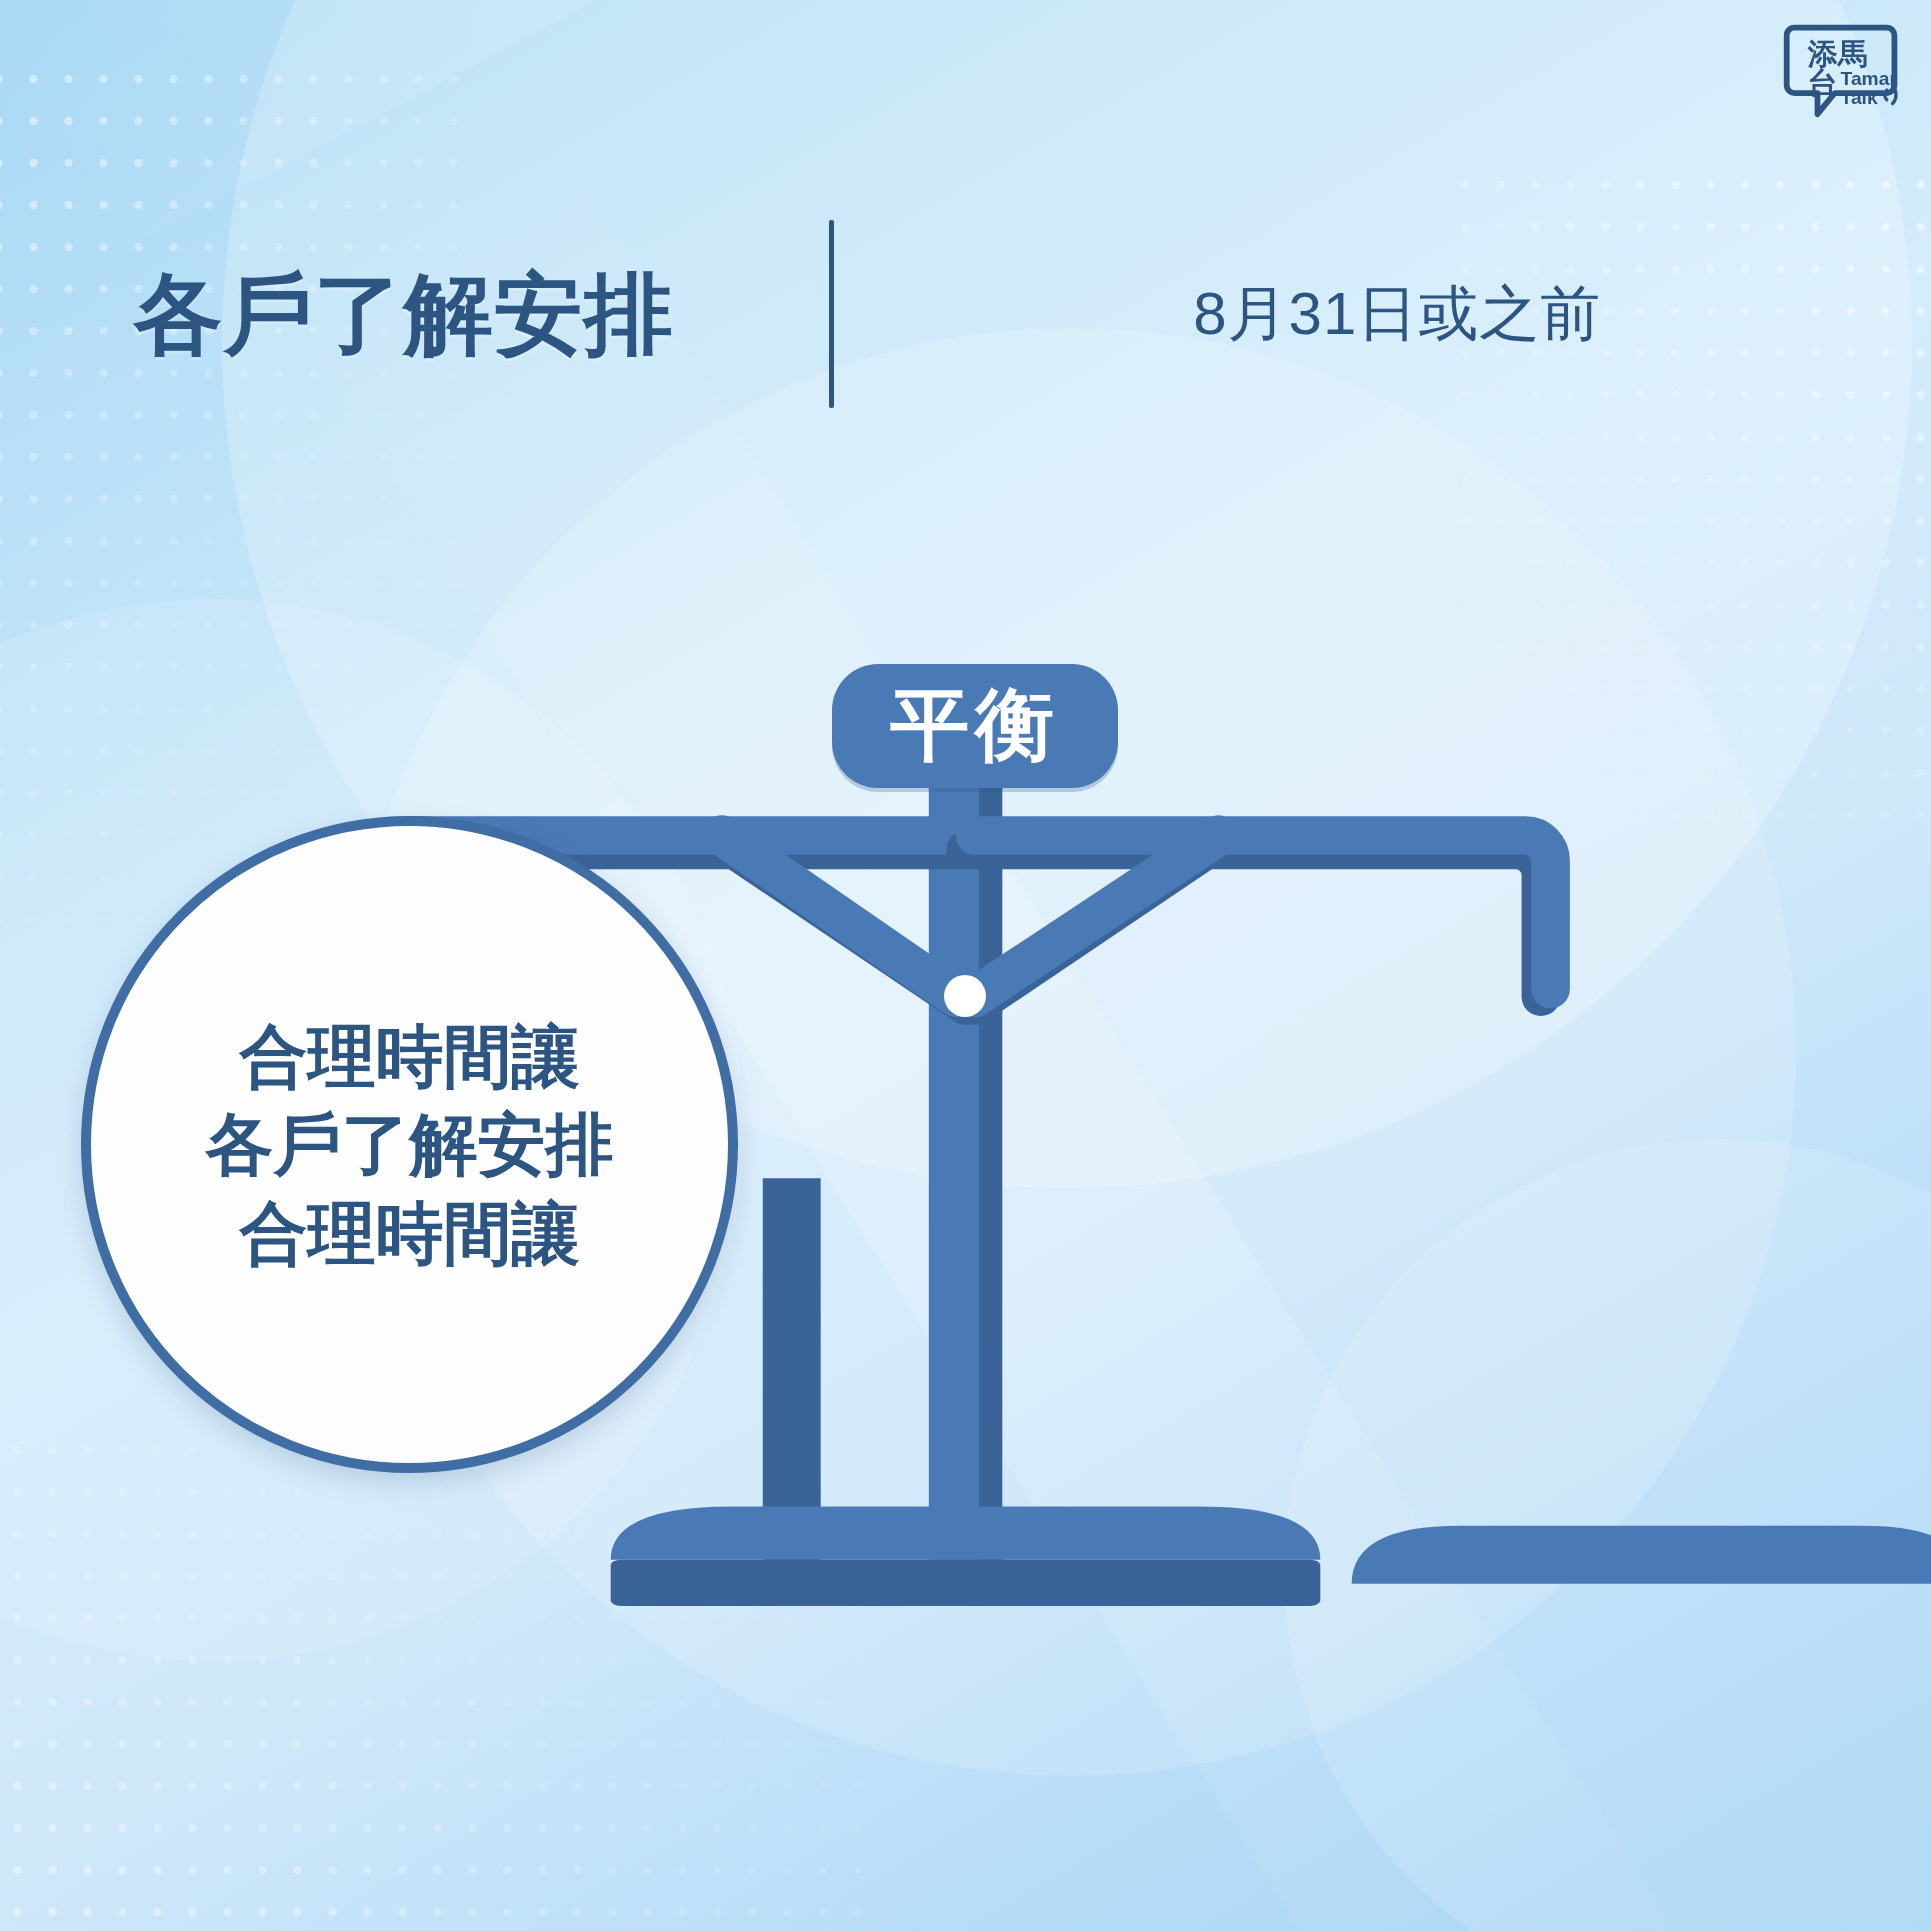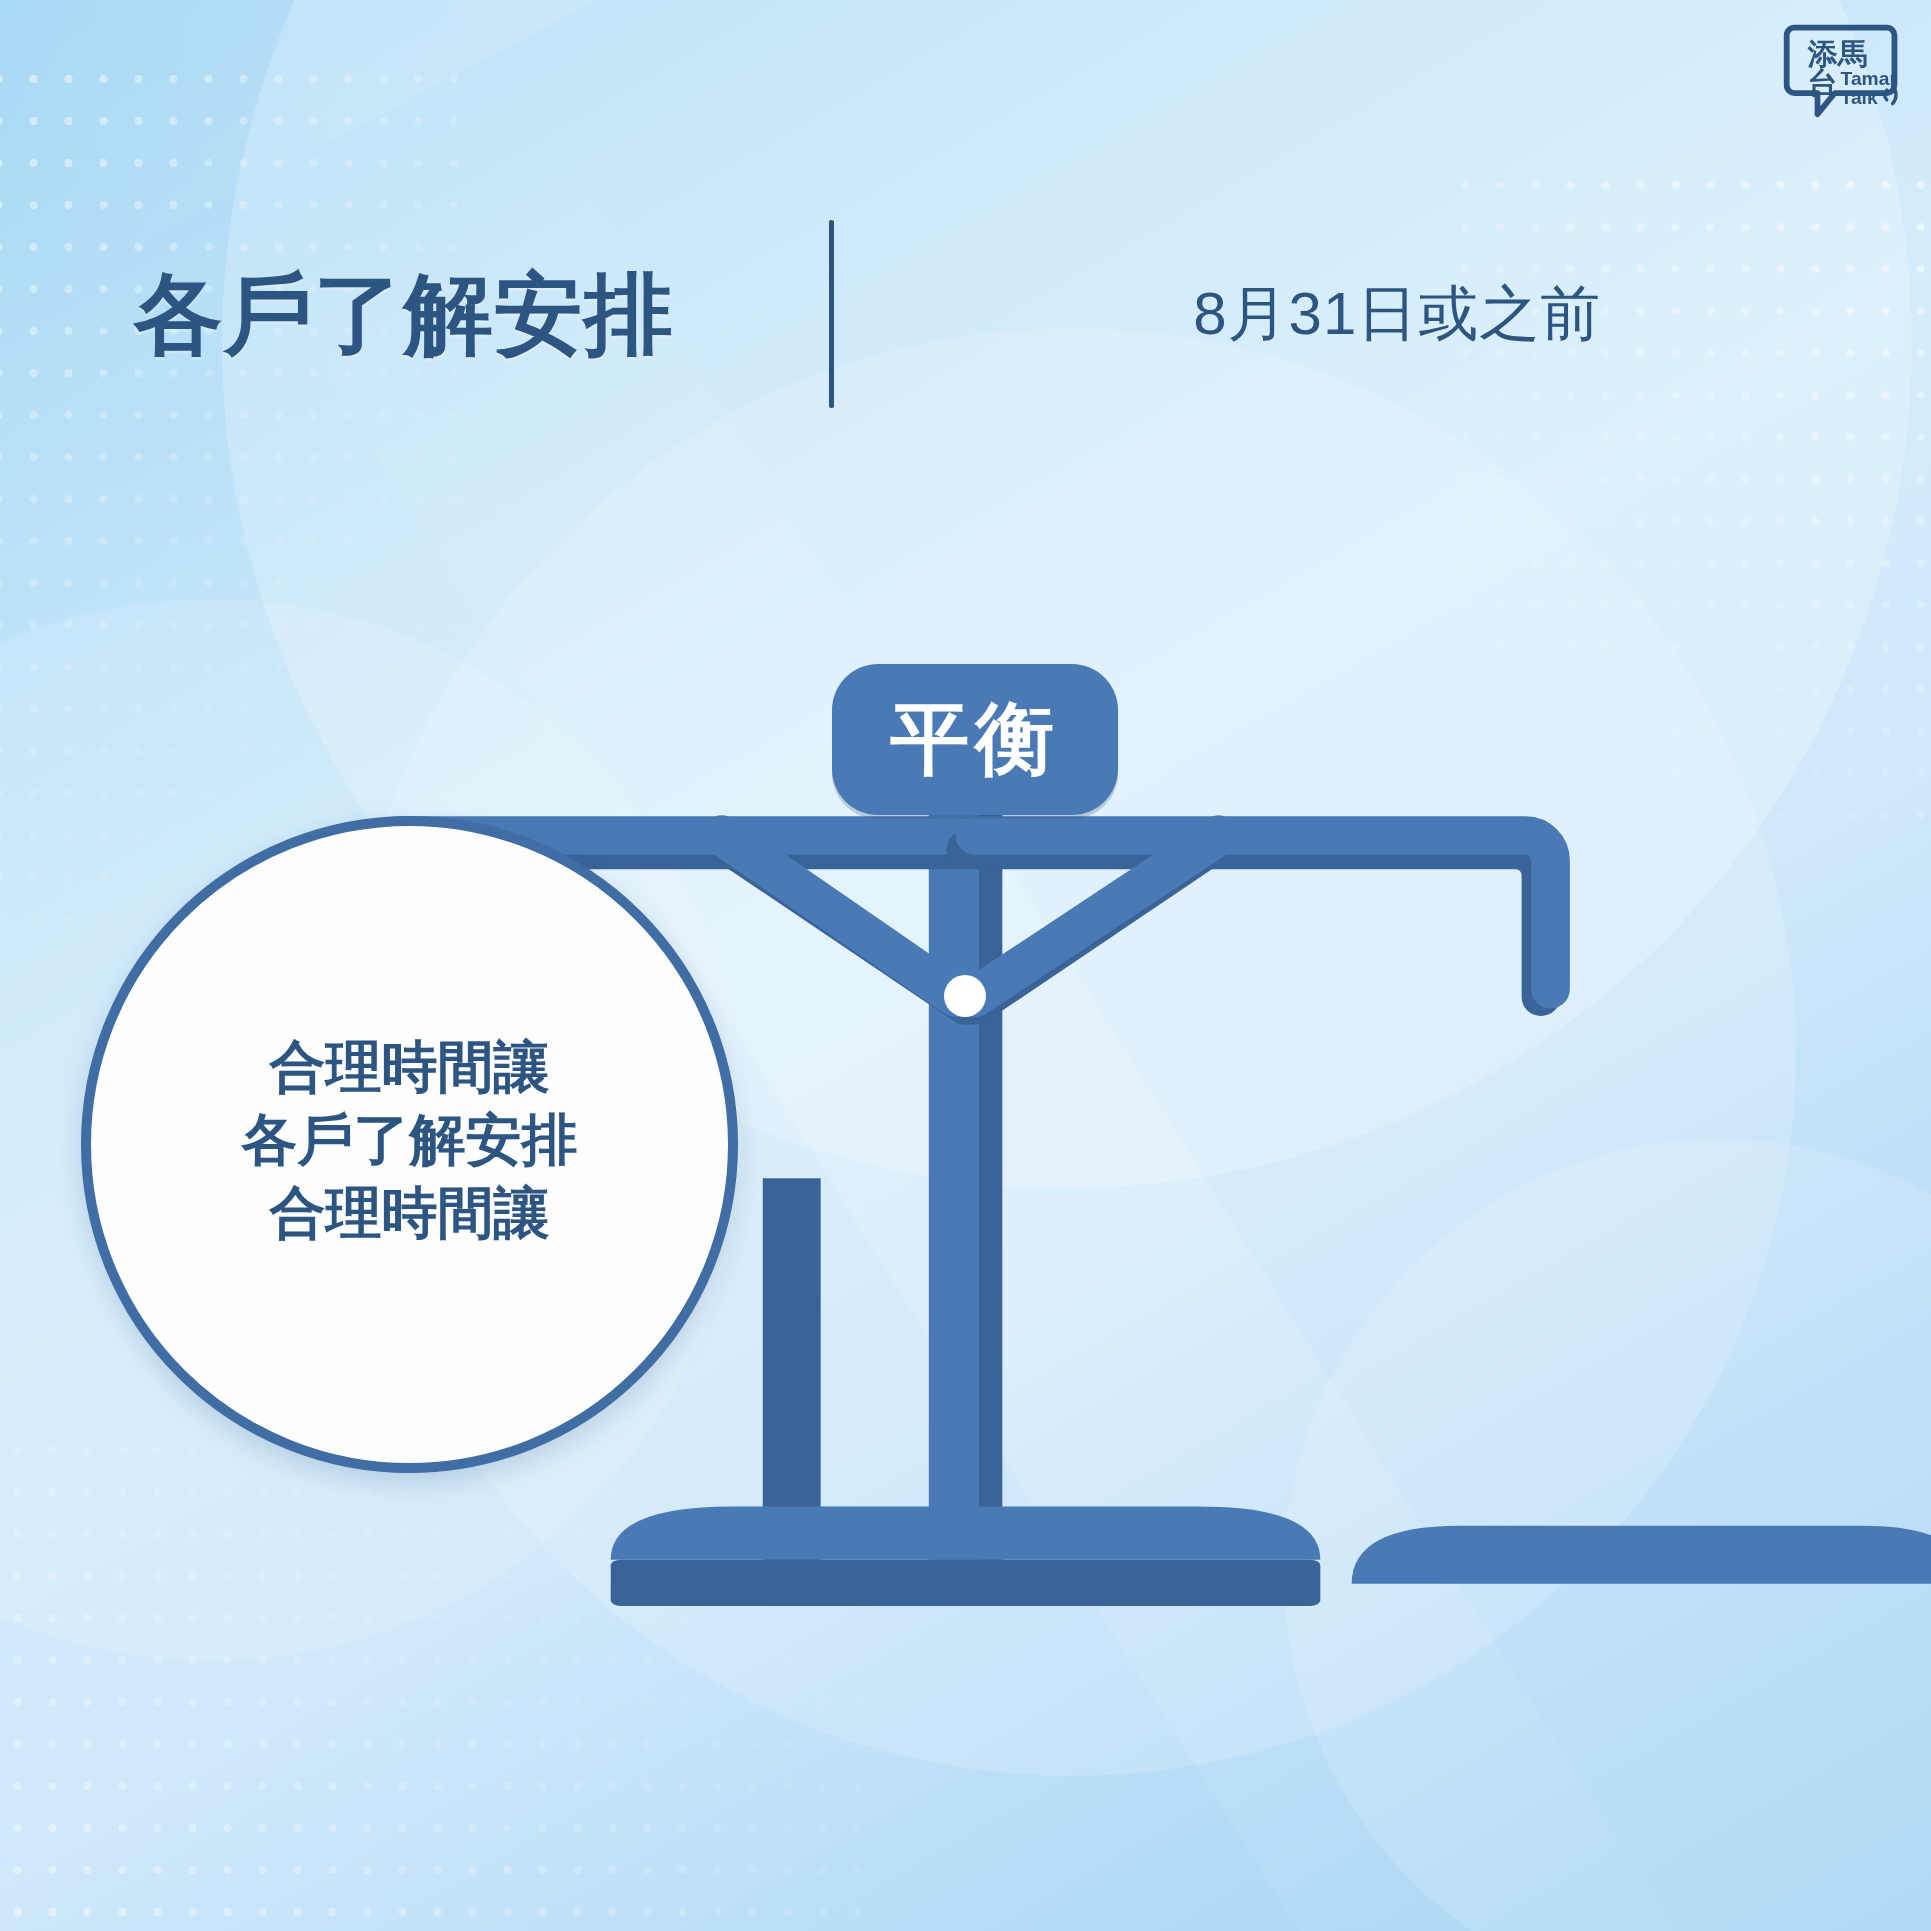--- a/index.html
+++ b/index.html
@@ -118,21 +118,21 @@
     text-align: center;
   }
 
   
   .scale { position: absolute; left: 0; top: 599px; width: 1931px; height: 1062px; }
 
   
   .balance-badge {
     position: absolute;
     left: 832px; top: 664px;
-    width: 286px; height: 151px;
+    width: 286px; height: 124px;
     background: #4a7ab5;
     border-radius: 46px;
     display: flex;
     align-items: center;
     justify-content: center;
     color: #ffffff;
     font-size: 79px;
     font-weight: 900;
     letter-spacing: 5.8px;
     box-shadow: 0 3.9px 0 rgba(45,85,129,0.25);
@@ -155,21 +155,21 @@
   .pan-right { left: 1201px; top: 809px; width: 649px; height: 649px; }
 
   .pan-text {
     color: #2d5581;
     font-weight: 900;
     text-align: center;
     line-height: 1.3;
     letter-spacing: 0px;
     padding: 0 23px;
   }
-  .pan-left .pan-text  { font-size: 56px; font-family: Liberation Mono, monospace; }
+  .pan-left .pan-text  { font-size: 68px; }
   .pan-right .pan-text { font-size: 64px; letter-spacing: -1px; }
 
   .fulcrum-dot {
     position: absolute;
     left: 944px; top: 975px;
     width: 42px; height: 42px;
     border-radius: 50%;
     background: #ffffff;
     z-index: 6;
   }

